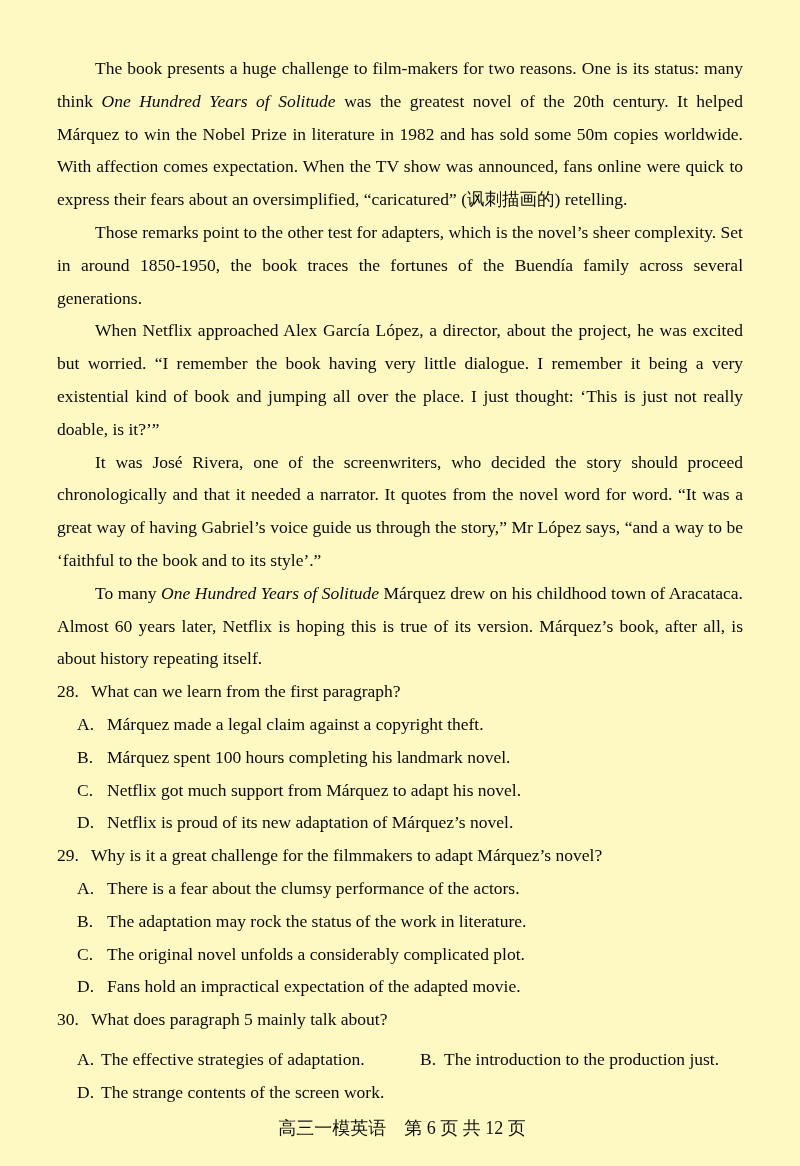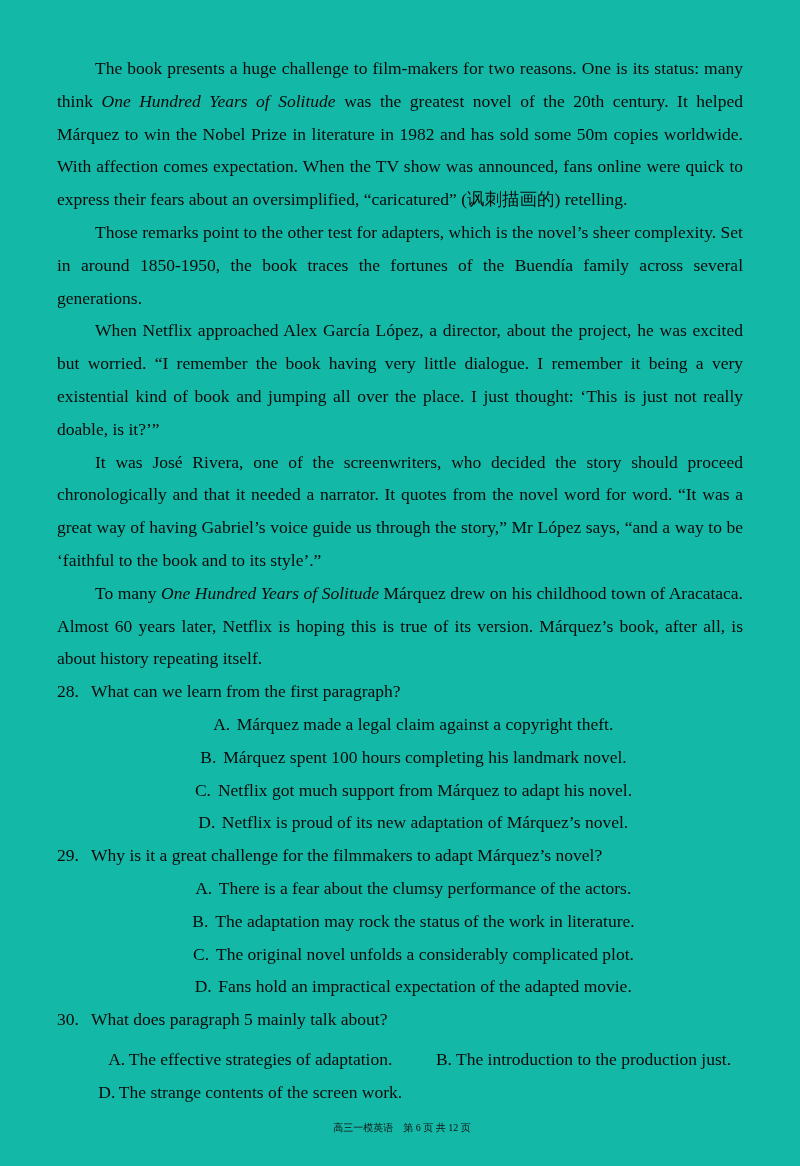--- a/index.html
+++ b/index.html
@@ -6,21 +6,21 @@
     margin: 0;
     padding: 0;
     background: #ffffff;
   }
   .page {
     position: relative;
     width: 800px;
     height: 1166px;
     box-sizing: border-box;
     padding: 52px 57px 0 57px;
-    background: #14b8a6;
+    background: #fef9c3;
     color: #0a0a0a;
     font-family: "Liberation Serif", "DejaVu Serif", serif;
     font-size: 17.5px;
     line-height: 32.8px;
   }
   .passage p.para {
     margin: 0;
     text-indent: 38px;
     text-align: justify;
   }
@@ -37,35 +37,35 @@
     min-width: 34px;
   }
   .options {
     padding-left: 20px;
   }
   .options.two-col {
     display: grid;
     grid-template-columns: 343px 1fr;
     margin-top: 7px;
   }
-  .option { white-space: nowrap; overflow: hidden; text-align: center; }
+  .option { white-space: nowrap; overflow: hidden; }
   .olabel {
     display: inline-block;
     min-width: 30px;
   }
   .options.two-col .olabel {
     min-width: 24px;
   }
   .footer {
     position: absolute;
     left: 4px;
     right: 0;
     bottom: 28px;
     text-align: center;
-    font-size: 10px;
+    font-size: 18px;
     line-height: 20px;
     color: #111;
   }
 </style>
 </head>
 <body>
 
 <div class="page">
   <div class="passage">
       <p class="para"><span>The book presents a huge challenge to film-makers for two reasons. One is its status: many think </span><span class="italic">One Hundred Years of Solitude</span><span> was the greatest novel of the 20th century. It helped Márquez to win the Nobel Prize in literature in 1982 and has sold some 50m copies worldwide. With affection comes expectation. When the TV show was announced, fans online were quick to express their fears about an oversimplified, “caricatured” (讽刺描画的) retelling.</span></p>

